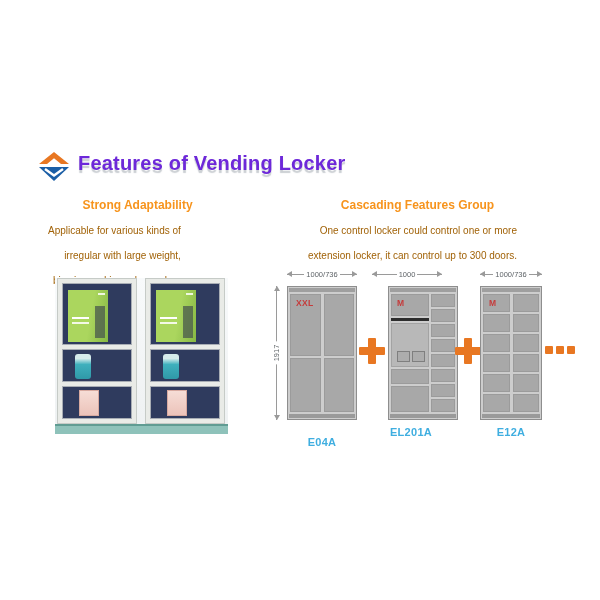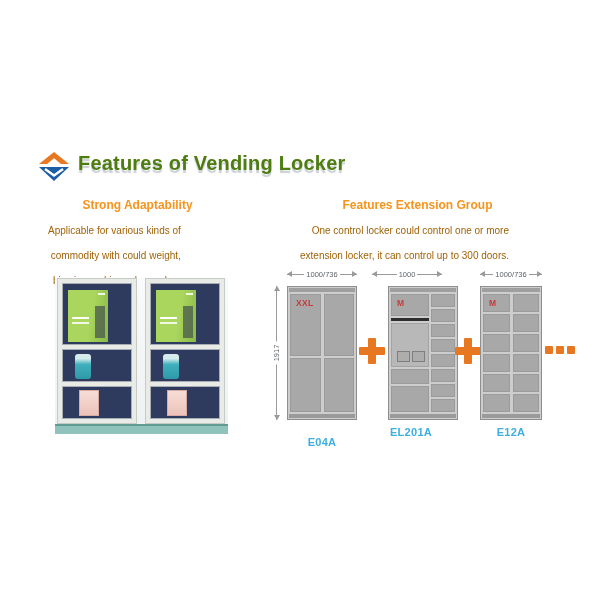--- a/index.html
+++ b/index.html
@@ -1,28 +1,28 @@
 <!DOCTYPE html>
 <html><head>
 <meta charset="utf-8">
 <style>
   html,body{margin:0;padding:0;background:#fff;}
   .stage{position:relative;width:600px;height:600px;background:#ffffff;overflow:hidden;
          font-family:"Liberation Sans",sans-serif;}
 
   
-  .title{position:absolute;left:78px;top:152px;font-size:20px;font-weight:bold;color:#4d7c0f;
+  .title{position:absolute;left:78px;top:152px;font-size:20px;font-weight:bold;color:#6d28d9;
          letter-spacing:.2px;text-shadow:0 3px 1px rgba(160,168,175,.55);}
   .logo{position:absolute;left:36px;top:150px;}
 
   
   .sec-head{position:absolute;font-size:12px;font-weight:bold;color:#F7941D;text-align:center;}
   .body-line{font-size:10px;color:#a16207;line-height:25px;white-space:nowrap;text-align:right;}
   .left-body{position:absolute;left:48px;top:218px;}
-  .right-body{position:absolute;left:300px;top:218px;}
+  .right-body{position:absolute;left:308px;top:218px;}
 
   
   .photo{position:absolute;left:55px;top:278px;width:173px;height:156px;
          background:linear-gradient(180deg,#f8fafb,#eef1f2);}
   .cab{position:absolute;top:0;width:80px;height:146px;background:#e9ebe7;
        border:1px solid #c6cbc7;box-sizing:border-box;padding:4px;
        display:flex;flex-direction:column;gap:4px;}
   .comp{background:#2f3b5e;border:1px solid #a8adb4;position:relative;box-sizing:border-box;}
   .c1{height:62px;}
   .c2{flex:1;}
@@ -98,21 +98,21 @@
       <polygon points="3,14 18,2 33,14 25,14 18,8.2 11,14" fill="#E87722"></polygon>
       <polygon points="3,17 33,17 18,31" fill="#1B5EA6"></polygon>
       <polyline points="9,19 18,25.5 27,19" fill="none" stroke="#ffffff" stroke-width="2.4"></polyline>
     </svg>
   </span>
   <div class="title">Features of Vending Locker</div>
 
   <div class="sec-head" style="left:45px;top:198px;width:185px;">Strong Adaptability</div>
   <div class="left-body">
     <div class="body-line">Applicable for various kinds of</div>
-    <div class="body-line">commodity with could weight,</div>
+    <div class="body-line">irregular with large weight,</div>
     <div class="body-line">big size and irregular packge</div>
   </div>
 
   <div class="photo">
     <div class="cab" style="left:2px;">
       <div class="comp c1">
         <div class="greenbox">
             <span class="gb-fig"></span>
           </div>
       </div>
@@ -132,21 +132,21 @@
       <div class="comp c2">
         <div class="bottle"></div>
       </div>
       <div class="comp c3">
         <div class="pinkbox"></div>
       </div>
     </div>
     <div class="base"></div>
   </div>
 
-  <div class="sec-head" style="left:300px;top:198px;width:235px;">Features Extension Group</div>
+  <div class="sec-head" style="left:300px;top:198px;width:235px;">Cascading Features Group</div>
   <div class="right-body">
     <div class="body-line">One control locker could control one or more</div>
     <div class="body-line">extension locker, it can control up to 300 doors.</div>
   </div>
 
   <div class="hdim" style="left:287px;top:269px;width:70px;">
     <span class="hseg l"></span>
     <span class="dtext">1000/736</span>
     <span class="hseg r"></span>
   </div>

